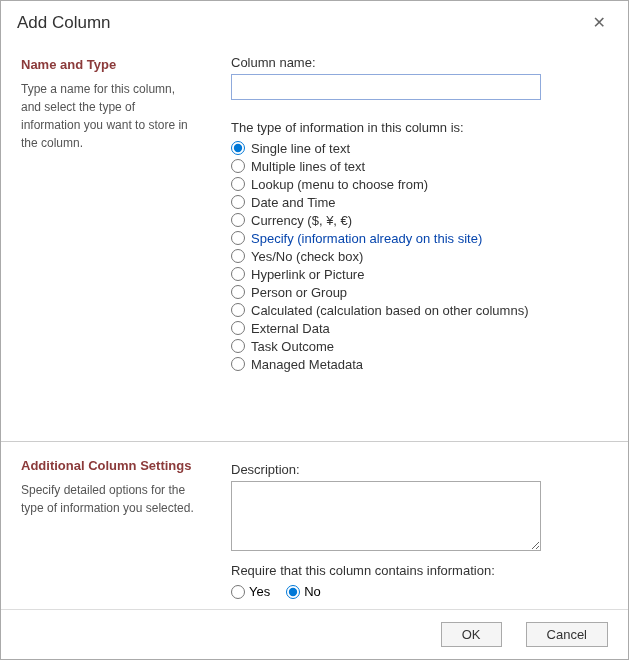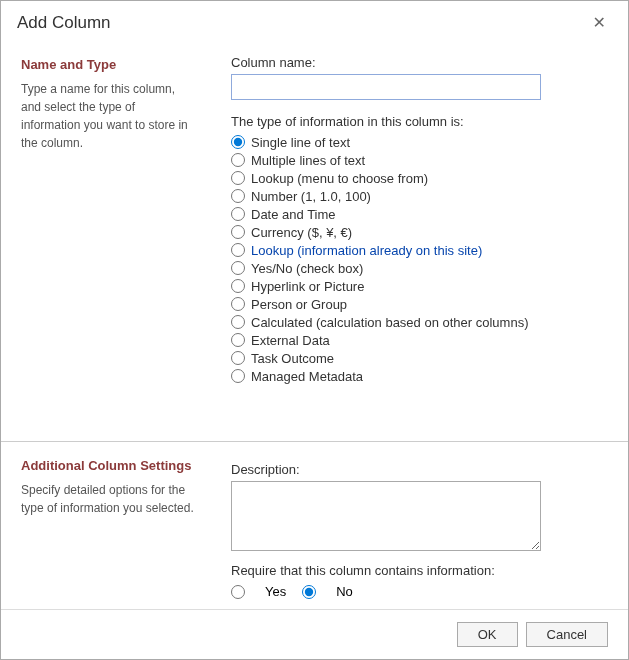--- a/index.html
+++ b/index.html
@@ -80,21 +80,21 @@
       height: 26px;
       border: 1px solid #8faadc;
       padding: 2px 6px;
       font-size: 13px;
       outline: none;
       display: block;
     }
     .type-label {
       font-size: 13px;
       color: #333;
-      margin-top: 14px;
+      margin-top: 20px;
       margin-bottom: 6px;
     }
     .radio-list {
       list-style: none;
       padding: 0;
       margin: 0;
     }
     .radio-list li {
       display: flex;
       align-items: flex-start;
@@ -141,35 +141,35 @@
       margin-bottom: 6px;
     }
     .radio-inline {
       display: flex;
       align-items: center;
       gap: 16px;
     }
     .radio-inline label {
       display: flex;
       align-items: center;
-      gap: 20px;
+      gap: 4px;
       font-size: 13px;
       cursor: pointer;
     }
     .radio-inline input[type="radio"] {
       accent-color: #0078d7;
       width: 14px;
       height: 14px;
     }
     .dialog-footer {
       display: flex;
       justify-content: flex-end;
       align-items: center;
       padding: 12px 20px;
-      gap: 8px;
+      gap: 24px;
       border-top: 1px solid #ddd;
     }
     .btn {
       padding: 4px 20px;
       font-size: 13px;
       border: 1px solid #aaa;
       background: #f5f5f5;
       cursor: pointer;
       color: #333;
       min-width: 60px;
@@ -216,34 +216,30 @@
           </li>
           <li>
             <input type="radio" name="col_type" id="type_multi_line" value="multi_line" style="">
             <label for="type_multi_line">Multiple lines of text</label>
           </li>
           <li>
             <input type="radio" name="col_type" id="type_choice" value="choice" style="">
             <label for="type_choice">Lookup (menu to choose from)</label>
           </li>
           <li>
-            <input type="radio" name="col_type" id="type_number" value="number" style="">
-            <label for="type_number">Number (1, 1.0, 100)</label>
-          </li>
-          <li>
             <input type="radio" name="col_type" id="type_datetime" value="datetime" style="">
             <label for="type_datetime">Date and Time</label>
           </li>
           <li>
             <input type="radio" name="col_type" id="type_currency" value="currency" style="">
             <label for="type_currency">Currency ($, ¥, €)</label>
           </li>
           <li>
             <input type="radio" name="col_type" id="type_lookup" value="lookup" style="">
-            <label for="type_lookup"><a href="#">Lookup (information already on this site)</a></label>
+            <label for="type_lookup"><a href="#">Specify (information already on this site)</a></label>
           </li>
           <li>
             <input type="radio" name="col_type" id="type_yesno" value="yesno" style="">
             <label for="type_yesno">Yes/No (check box)</label>
           </li>
           <li>
             <input type="radio" name="col_type" id="type_hyperlink" value="hyperlink" style="">
             <label for="type_hyperlink">Hyperlink or Picture</label>
           </li>
           <li>

